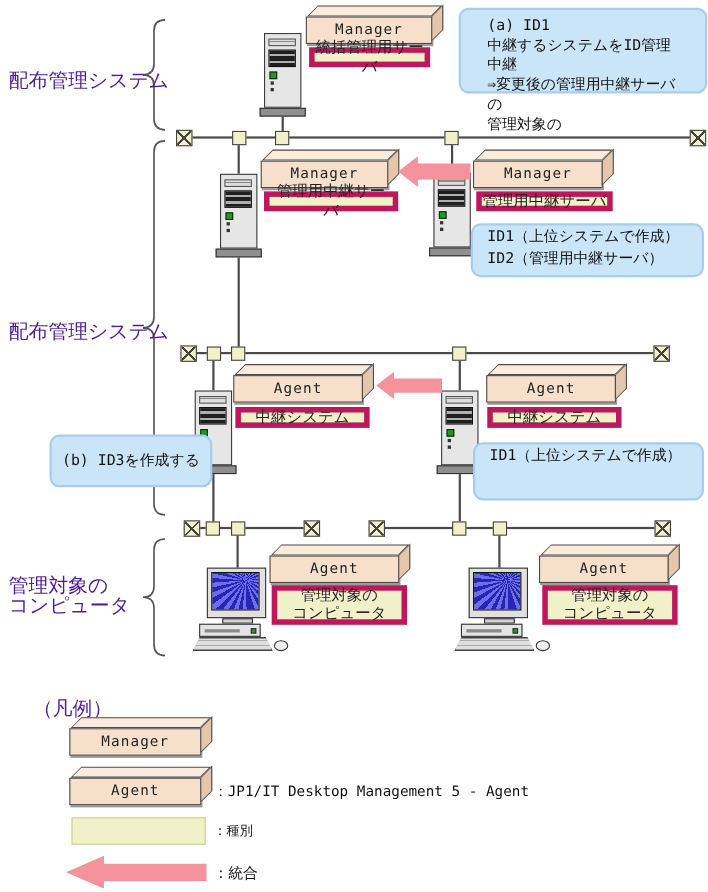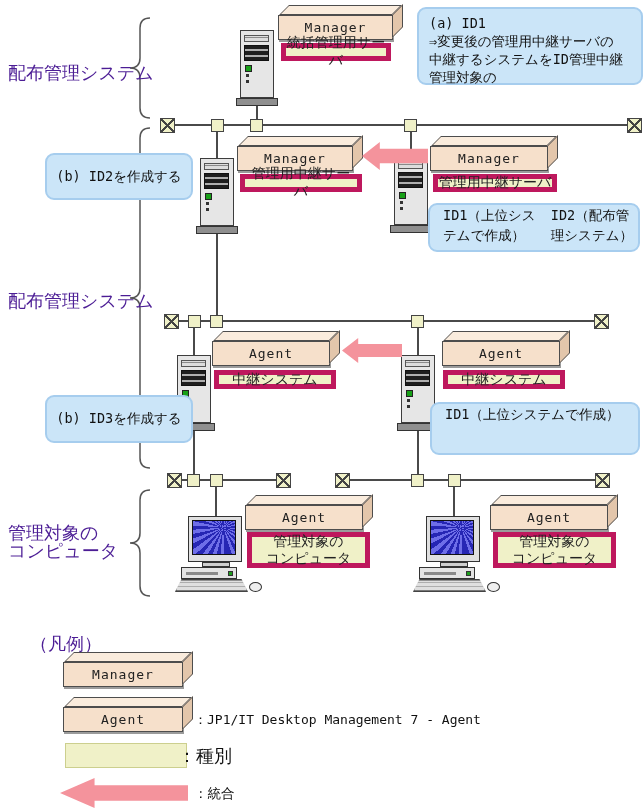--- a/index.html
+++ b/index.html
@@ -25,23 +25,23 @@
     border:1px solid #4d4d4d;box-sizing:border-box;transform:skewY(-45deg);transform-origin:0 0;}
   .box3d span{position:absolute;left:0;top:0;width:100%;height:100%;display:flex;align-items:center;justify-content:center;
     font-size:13px;letter-spacing:1px;color:#222;}
   
   .tlabel{position:absolute;background:#F0F1C8;border:5px solid #be185d;box-sizing:border-box;z-index:5;
     display:flex;align-items:center;justify-content:center;font-size:14px;color:#222;text-align:center;}
   .tlabel.twoline{flex-direction:column;line-height:17px;}
   
   .callout{position:absolute;background:#CBE5F8;border:2px solid #A6CDEE;border-radius:9px;box-sizing:border-box;
     z-index:6;font-size:13.5px;color:#111;}
-  .callout .cl{padding:0 10px;line-height:18px;}
+  .callout .cl{padding:0 24px;line-height:18px;}
   .callout.center{display:flex;align-items:center;justify-content:center;}
-  .callout.idlist{display:flex;flex-direction:row;justify-content:flex-start;}
+  .callout.idlist{display:flex;flex-direction:column;justify-content:flex-start;}
   .callout.idlist .cl{line-height:20px;padding:0 0 0 13px;}
   
   .arrowL{position:absolute;background:#F4939C;z-index:7;
     clip-path:polygon(0 50%,27% 0,27% 24%,100% 24%,100% 76%,27% 76%,27% 100%);}
   
   .server{position:absolute;width:34px;height:68px;background:#E6E6E6;border:1px solid #3d3d3d;box-sizing:border-box;z-index:4;}
   .server .vent{position:absolute;left:3px;top:4px;width:25px;height:7px;border:1px solid #555;box-sizing:border-box;
     background:repeating-linear-gradient(180deg,#DDD 0 1px,#8a8a8a 1px 2px,#DDD 2px 4px);}
   .server .bay{position:absolute;left:3px;top:14px;width:25px;height:16px;border:1px solid #111;box-sizing:border-box;
     background:linear-gradient(180deg,#1E1E1E 0 3px,#AFAFAF 3px 5px,#1E1E1E 5px 9px,#AFAFAF 9px 11px,#1E1E1E 11px 16px);}
@@ -138,26 +138,25 @@
     <div class="dt2"></div>
   </div>
   <div class="srvbase" style="left:236px;top:98px;"></div>
   <div class="box3d" style="left:278px;top:15px;width:115px;height:25px;">
     <span>Manager</span>
   </div>
   <div class="tlabel" style="left:281px;top:43px;width:110px;height:18px;">統括管理用サーバ</div>
 
   <div class="callout" style="left:417px;top:7px;width:226px;height:78px;padding-top:5px;">
     <div class="cl">(a) ID1</div>
+    <div class="cl">中継するシステムをID管理中継</div>
     <div class="cl">⇒変更後の管理用中継サーバの</div>
-    <div class="cl">中継するシステムをID管理中継</div>
     <div class="cl">管理対象の</div>
   </div>
 
-  <div class="callout center" style="left:45px;top:153px;width:148px;height:47px;">(b) ID2を作成する</div>
 
   <div class="server" style="left:200px;top:158px;">
     <div class="vent"></div>
     <div class="bay"></div>
     <div class="led"></div>
     <div class="dt1"></div>
     <div class="dt2"></div>
   </div>
   <div class="srvbase" style="left:196px;top:226px;"></div>
   <div class="box3d" style="left:237px;top:146px;width:116px;height:25px;">
@@ -175,21 +174,21 @@
     <div class="dt2"></div>
   </div>
   <div class="srvbase" style="left:390px;top:225px;"></div>
   <div class="box3d" style="left:430px;top:146px;width:118px;height:25px;">
     <span>Manager</span>
   </div>
   <div class="tlabel" style="left:433px;top:174px;width:124px;height:18px;">管理用中継サーバ</div>
 
   <div class="callout idlist" style="left:428px;top:203px;width:212px;height:49px;">
     <div class="cl">ID1（上位システムで作成）</div>
-    <div class="cl">ID2（配布管理システム）</div>
+    <div class="cl">ID2（管理用中継サーバ）</div>
   </div>
 
   <div class="callout center" style="left:45px;top:395px;width:148px;height:48px;">(b) ID3を作成する</div>
 
   <div class="server" style="left:177px;top:355px;">
     <div class="vent"></div>
     <div class="bay"></div>
     <div class="led"></div>
     <div class="dt1"></div>
     <div class="dt2"></div>
@@ -261,21 +260,21 @@
 
   <div class="slabel" style="left:30px;top:632px;">（凡例）</div>
 
   <div class="box3d" style="left:63px;top:662px;width:120px;height:25px;">
     <span>Manager</span>
   </div>
 
   <div class="box3d" style="left:63px;top:707px;width:120px;height:25px;">
     <span>Agent</span>
   </div>
-  <div class="legend-desc" style="left:194px;top:707px;height:25px;">：JP1/IT Desktop Management 7 - Agent</div>
+  <div class="legend-desc" style="left:194px;top:707px;height:25px;">：JP1/IT Desktop Management 5 - Agent</div>
 
   <div class="ybox" style="left:65px;top:743px;width:122px;height:25px;"></div>
-  <div class="legend-desc" style="left:178px;top:743px;height:25px;font-size:18px;">：種別</div>
+  <div class="legend-desc" style="left:194px;top:743px;height:25px;font-size:12px;">：種別</div>
 
   <div class="arrowL" style="left:60px;top:778px;width:128px;height:30px;"></div>
   <div class="legend-desc" style="left:194px;top:780px;height:28px;font-size:13.5px;">：統合</div>
 
 </div>
 
 </body></html>

